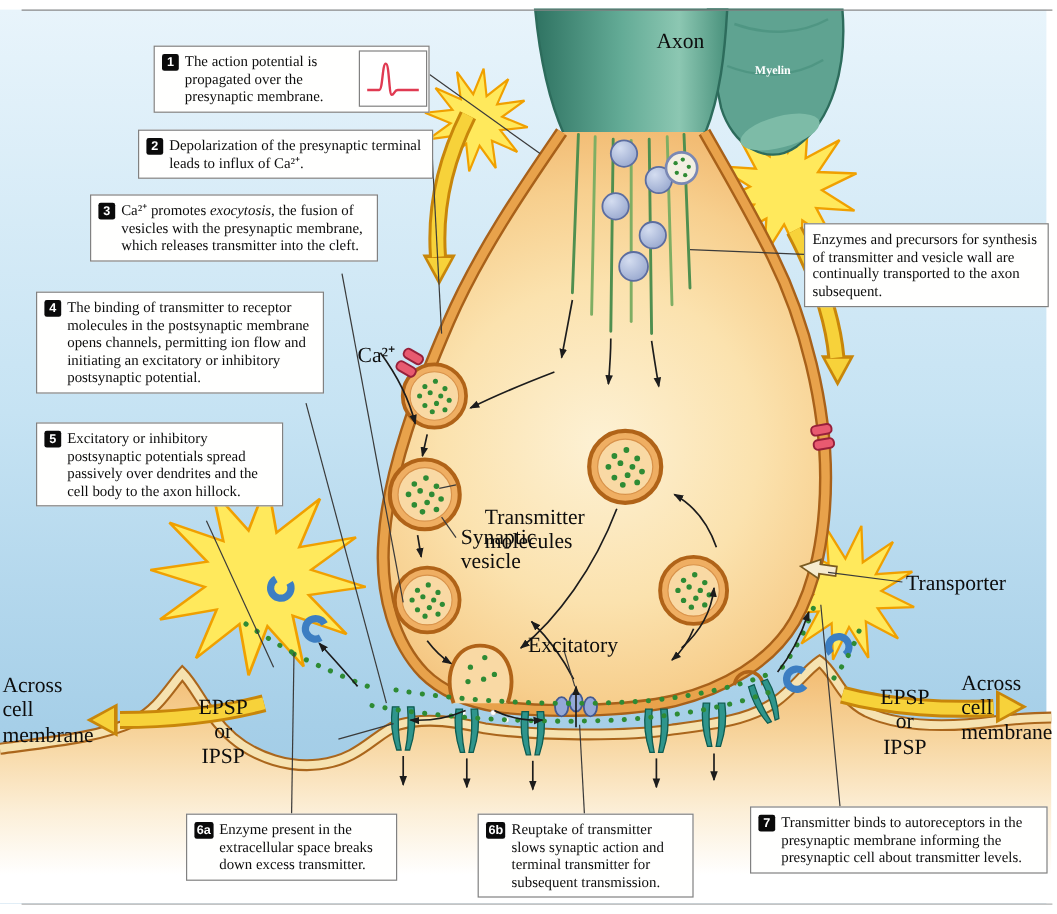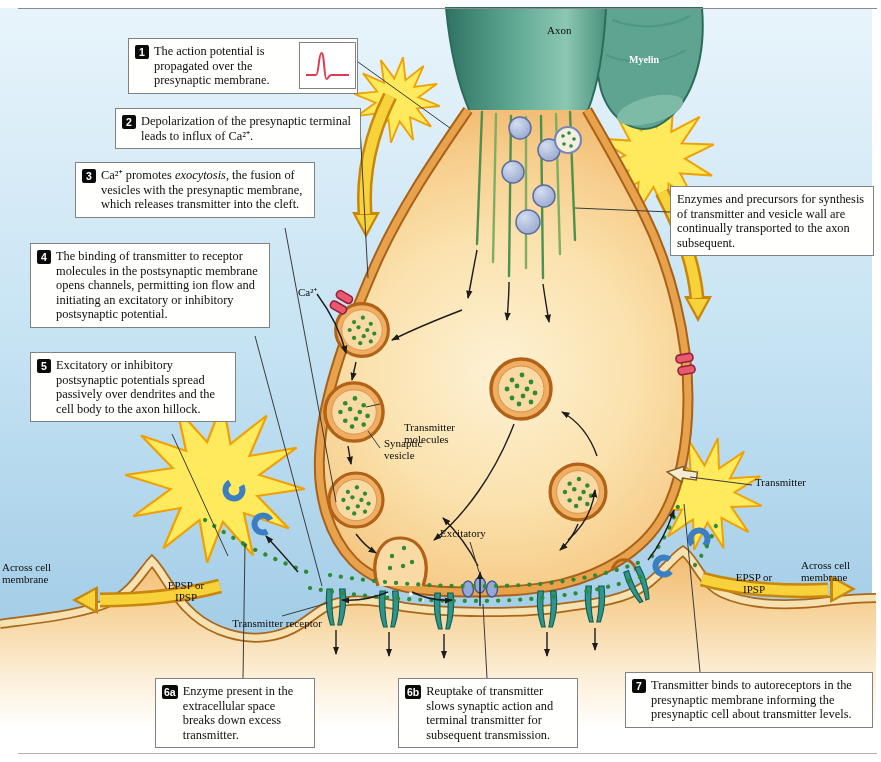--- a/index.html
+++ b/index.html
@@ -1,19 +1,19 @@
 <!DOCTYPE html>
 <html><head>
 <meta charset="utf-8">
 <style>
   * { margin:0; padding:0; box-sizing:border-box; }
   body { font-family:"Liberation Serif", serif; background:#fff; }
   .stage { position:relative; width:881px; height:762px; background:#fff; overflow:hidden; }
   .art { position:absolute; left:0; top:0; z-index:1; }
-  .lbl { position:absolute; z-index:2; font-size:11px; line-height:1.13; color:#0d0d0d; }
+  .lbl { position:absolute; z-index:2; font-size:18px; line-height:1.13; color:#0d0d0d; }
   .center { text-align:center; }
   .nowrap { white-space:nowrap; }
   .white { color:#ffffff; font-weight:bold; font-size:10px; }
   .callout { position:absolute; z-index:3; background:#fffffe; border:1px solid #818181;
              padding:5px 6px; display:flex; align-items:flex-start; gap:5px;
              font-size:12.4px; line-height:1.17; color:#0d0d0d; }
   .badge { background:#0a0a0a; color:#fff; font:bold 10.5px/14px "Liberation Sans", sans-serif;
            min-width:14px; height:14px; text-align:center; padding:0 2px; border-radius:2px;
            flex:0 0 auto; margin-top:1px; }
   .ct { display:block; }
@@ -327,41 +327,40 @@
 
 <div class="callout" style="left:30px; top:352px; width:206px;">
   <span class="bad badge">5</span>
   <span class="ct">Excitatory or inhibitory postsynaptic potentials spread passively over dendrites and the cell body to the axon hillock.</span>
 </div>
 
 <div class="callout" style="left:670px; top:186px; width:204px;">
   <span class="ct">Enzymes and precursors for synthesis of transmitter and vesicle wall are continually transported to the axon subsequent.</span>
 </div>
 
-<div class="callout" style="left:155px; top:678px; width:160px;">
+<div class="callout" style="left:155px; top:678px; width:176px;">
   <span class="badge">6a</span>
   <span class="ct">Enzyme present in the extracellular space breaks down excess transmitter.</span>
 </div>
 
 <div class="callout" style="left:398px; top:678px; width:180px;">
   <span class="badge">6b</span>
   <span class="ct">Reuptake of transmitter slows synaptic action and terminal transmitter for subsequent transmission.</span>
 </div>
 
 <div class="callout" style="left:625px; top:672px; width:248px;">
   <span class="badge">7</span>
   <span class="ct">Transmitter binds to autoreceptors in the presynaptic membrane informing the presynaptic cell about transmitter levels.</span>
 </div>
 
 <div class="lbl nowrap" style="left:547px; top:24px;">Axon</div>
 <div class="lbl nowrap white" style="left:629px; top:54px;">Myelin</div>
 <div class="lbl nowrap" style="left:298px; top:286px;">Ca²⁺</div>
 <div class="lbl" style="left:404px; top:393px; width:88px;margin-top:28px;">Transmitter molecules</div>
 <div class="lbl" style="left:384px; top:437px; width:66px;">Synaptic vesicle</div>
 <div class="lbl nowrap" style="left:440px; top:527px;">Excitatory</div>
-<div class="lbl nowrap" style="left:755px; top:476px;">Transmitter</div>
-<div class="lbl center" style="left:230px; top:617px; width:94px;">Transmitter receptor</div>
+<div class="lbl nowrap" style="left:755px; top:476px;">Transporter</div>
 <div class="lbl center" style="left:161px; top:579px; width:50px;">EPSP or IPSP</div>
 <div class="lbl center" style="left:729px; top:571px; width:50px;">EPSP or IPSP</div>
 <div class="lbl" style="left:2px; top:561px; width:80px;">Across cell membrane</div>
 <div class="lbl" style="left:801px; top:559px; width:78px;">Across cell membrane</div>
 
 </div>
 
 </body></html>

